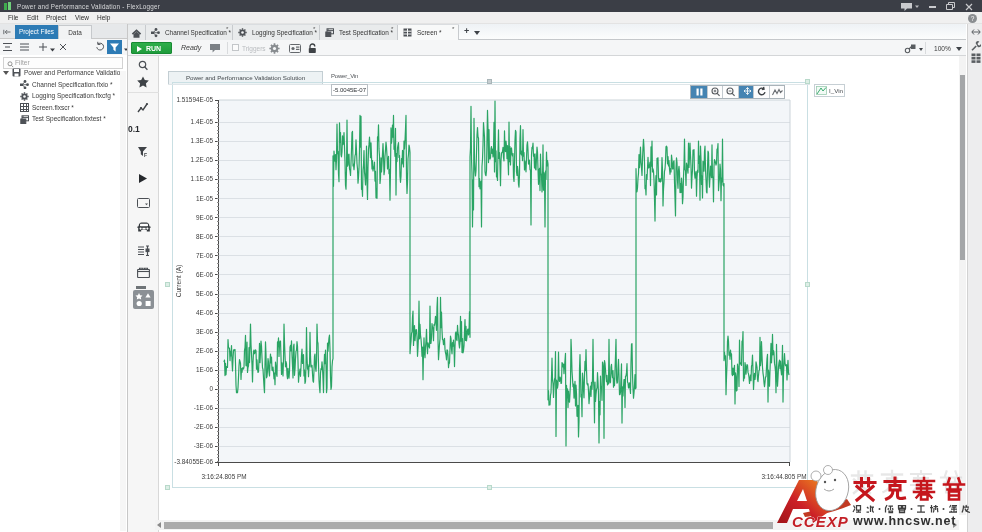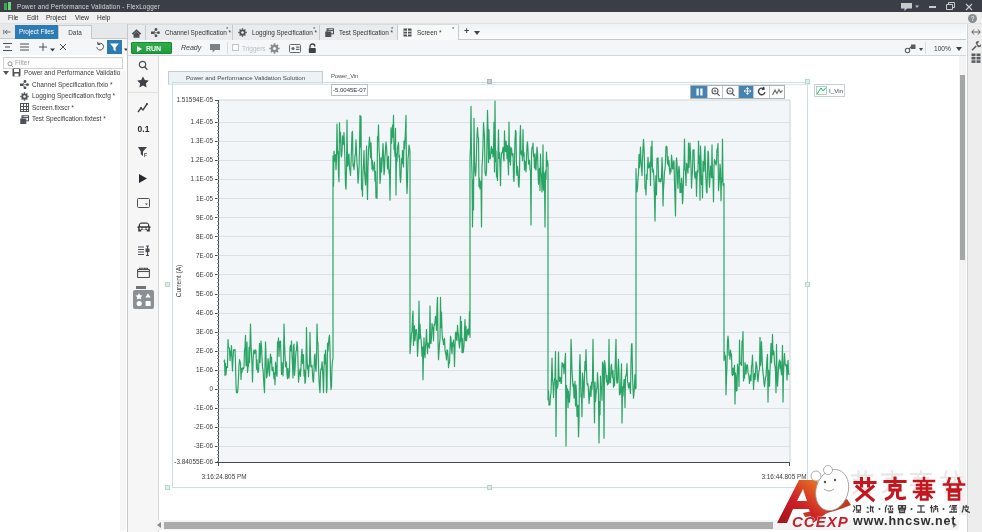--- a/index.html
+++ b/index.html
@@ -27,21 +27,21 @@
 #doctabs { left:128px; top:24px; width:838px; height:16px; background:#dadde0; border-bottom:1px solid #c5c8cb; }
 .dtab { position:absolute; top:1px; height:15px; background:#e9ebec; border-right:1px solid #c8cbce; color:#333; font-size:6.4px; }
 .dtab.sel { background:#f8f9f9; }
 .dtab .lbl { position:absolute; top:4px; }
 .dtab .ast { position:absolute; top:1px; font-size:6px; color:#555; }
 
 #runbar { left:128px; top:40px; width:838px; height:16px; background:#f5f6f7; border-bottom:1px solid #d4d6d8; }
 #runbtn { position:absolute; left:3px; top:2px; width:41px; height:12px; background:linear-gradient(#2fae4b,#1f9c3c); border:1px solid #188a33; border-radius:1px; color:#fff; font-size:7px; font-weight:bold; }
 
 #palette { left:128px; top:56px; width:31px; height:476px; background:#f6f6f6; border-right:1px solid #d8d8d8; }
-.picon { position:absolute; left:0; width:31px; text-align:center; color:#4b4f54; }
+.picon { position:absolute; left:0; width:31px; color:#4b4f54; }
 .picon svg { margin:0 auto; }
 
 #rstrip { left:967px; top:24px; width:15px; height:508px; background:#ededee; border-left:1px solid #d2d2d2; }
 #vscroll { left:959px; top:56px; width:7px; height:459px; background:#f3f3f3; }
 #vthumb { position:absolute; left:1px; top:19px; width:5px; height:185px; background:#a4a6a8; }
 #hscroll { left:155px; top:520px; width:804px; height:10px; background:#f3f3f3; }
 #hthumb { position:absolute; left:9px; top:2px; width:609px; height:7px; background:#ababab; }
 
 #canvas { left:159px; top:56px; width:800px; height:464px; background:#fff; }
 .handle { position:absolute; width:5px; height:5px; background:#ddeee6; border:1px solid #b8d9ca; }

